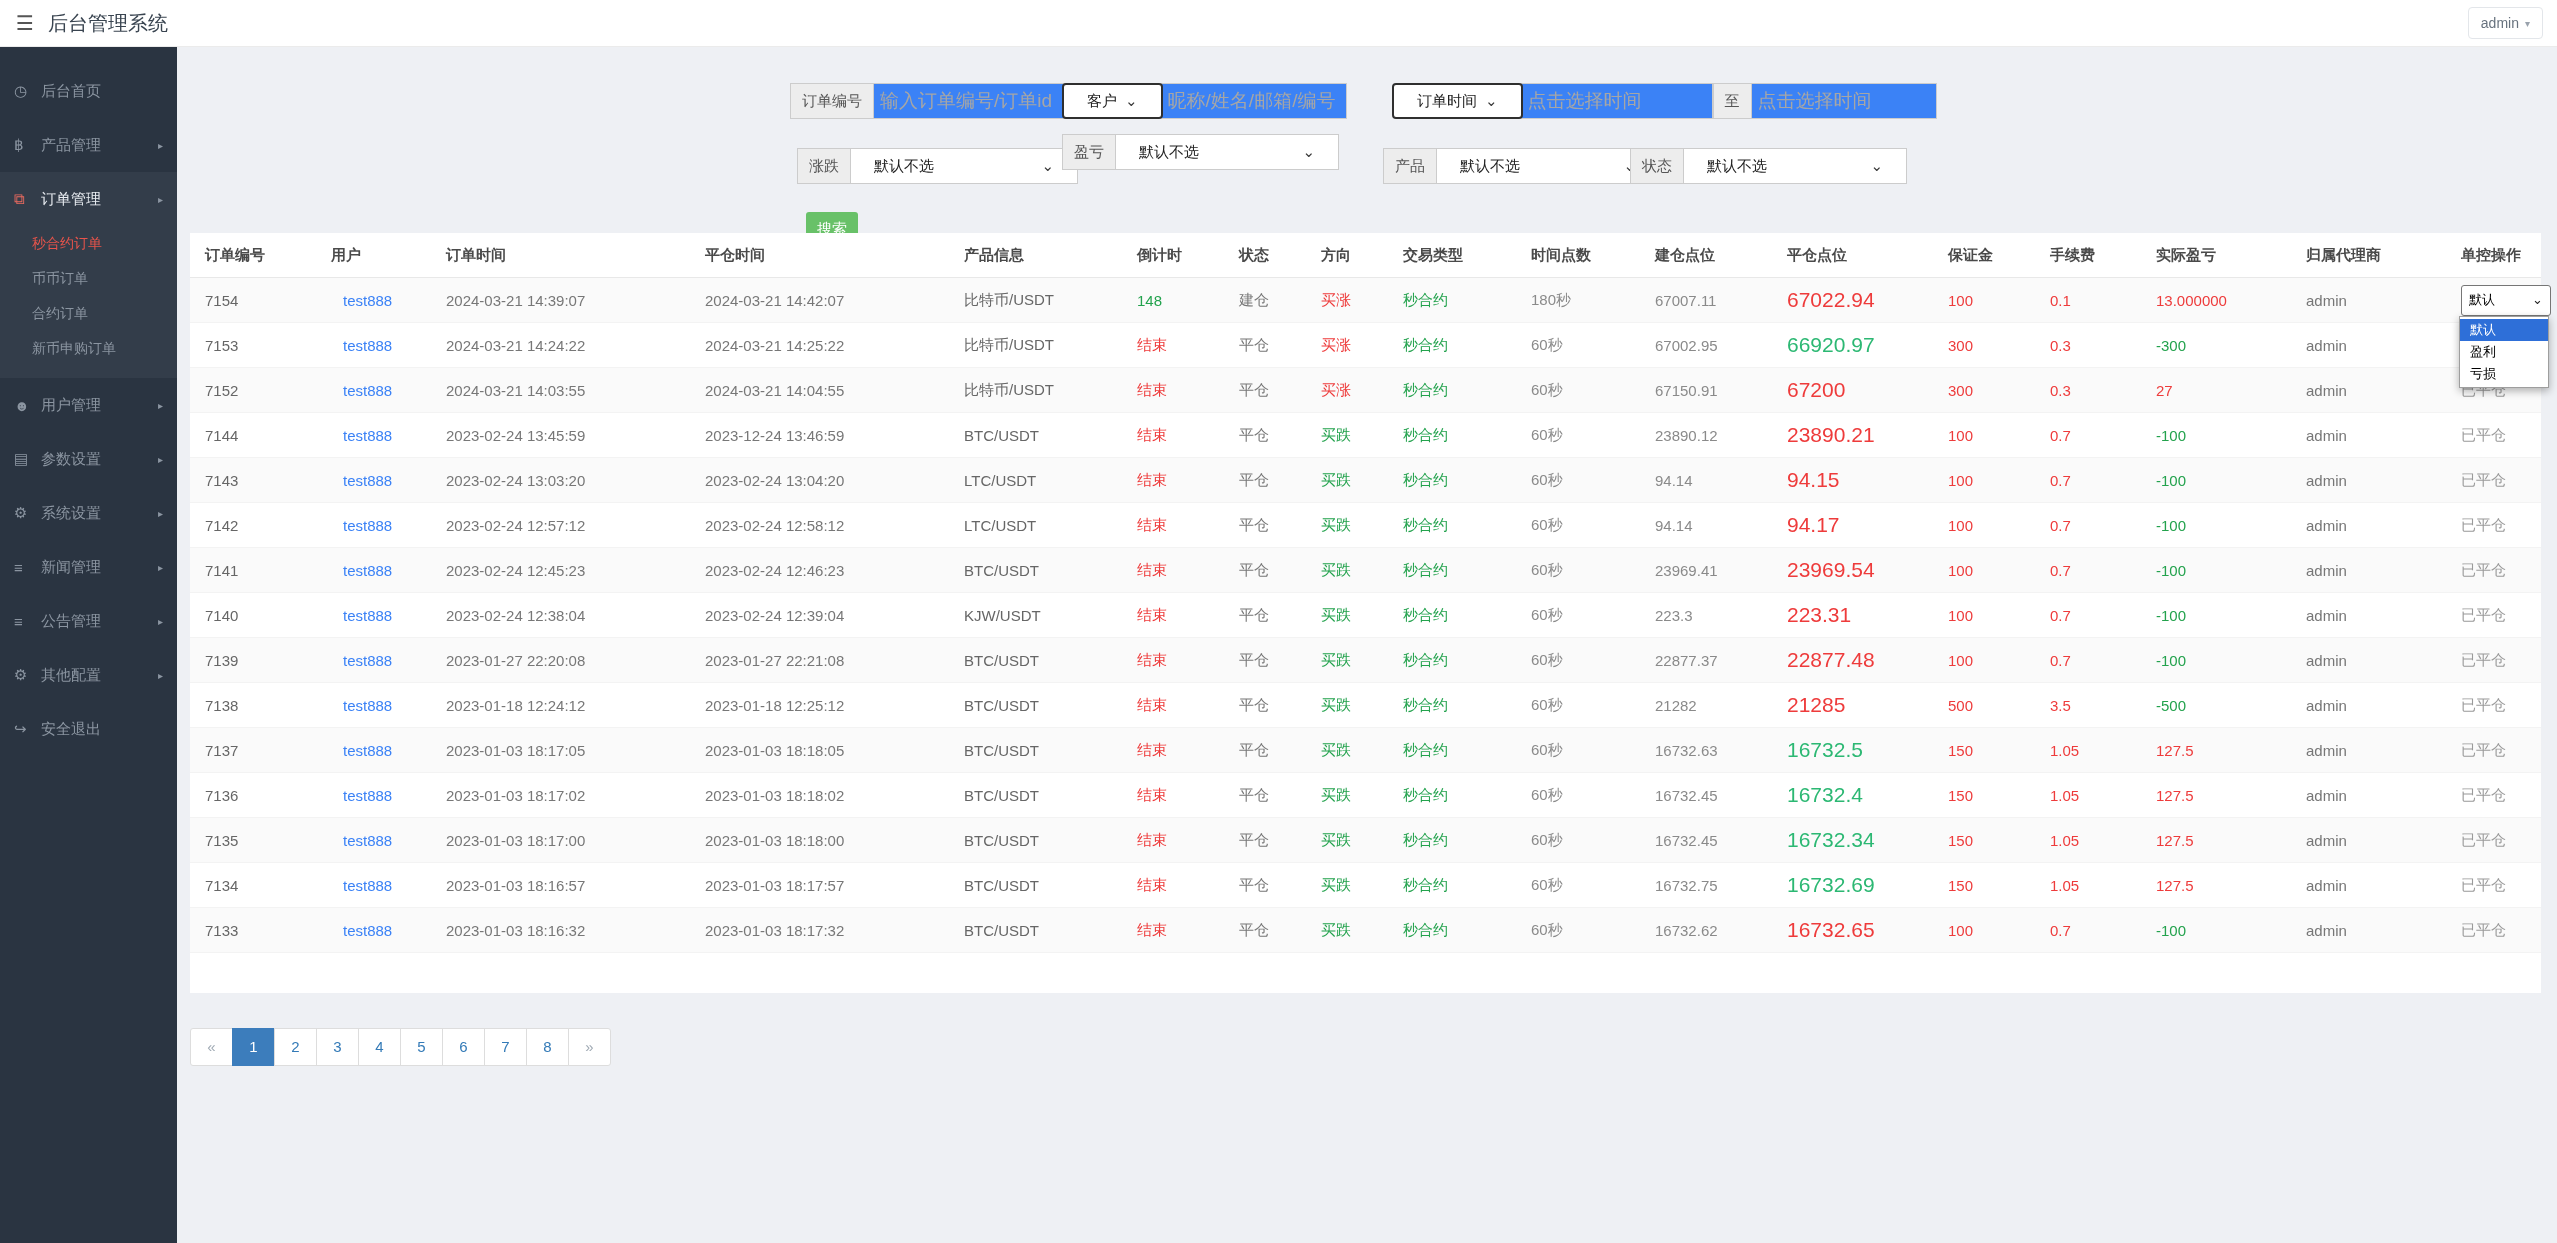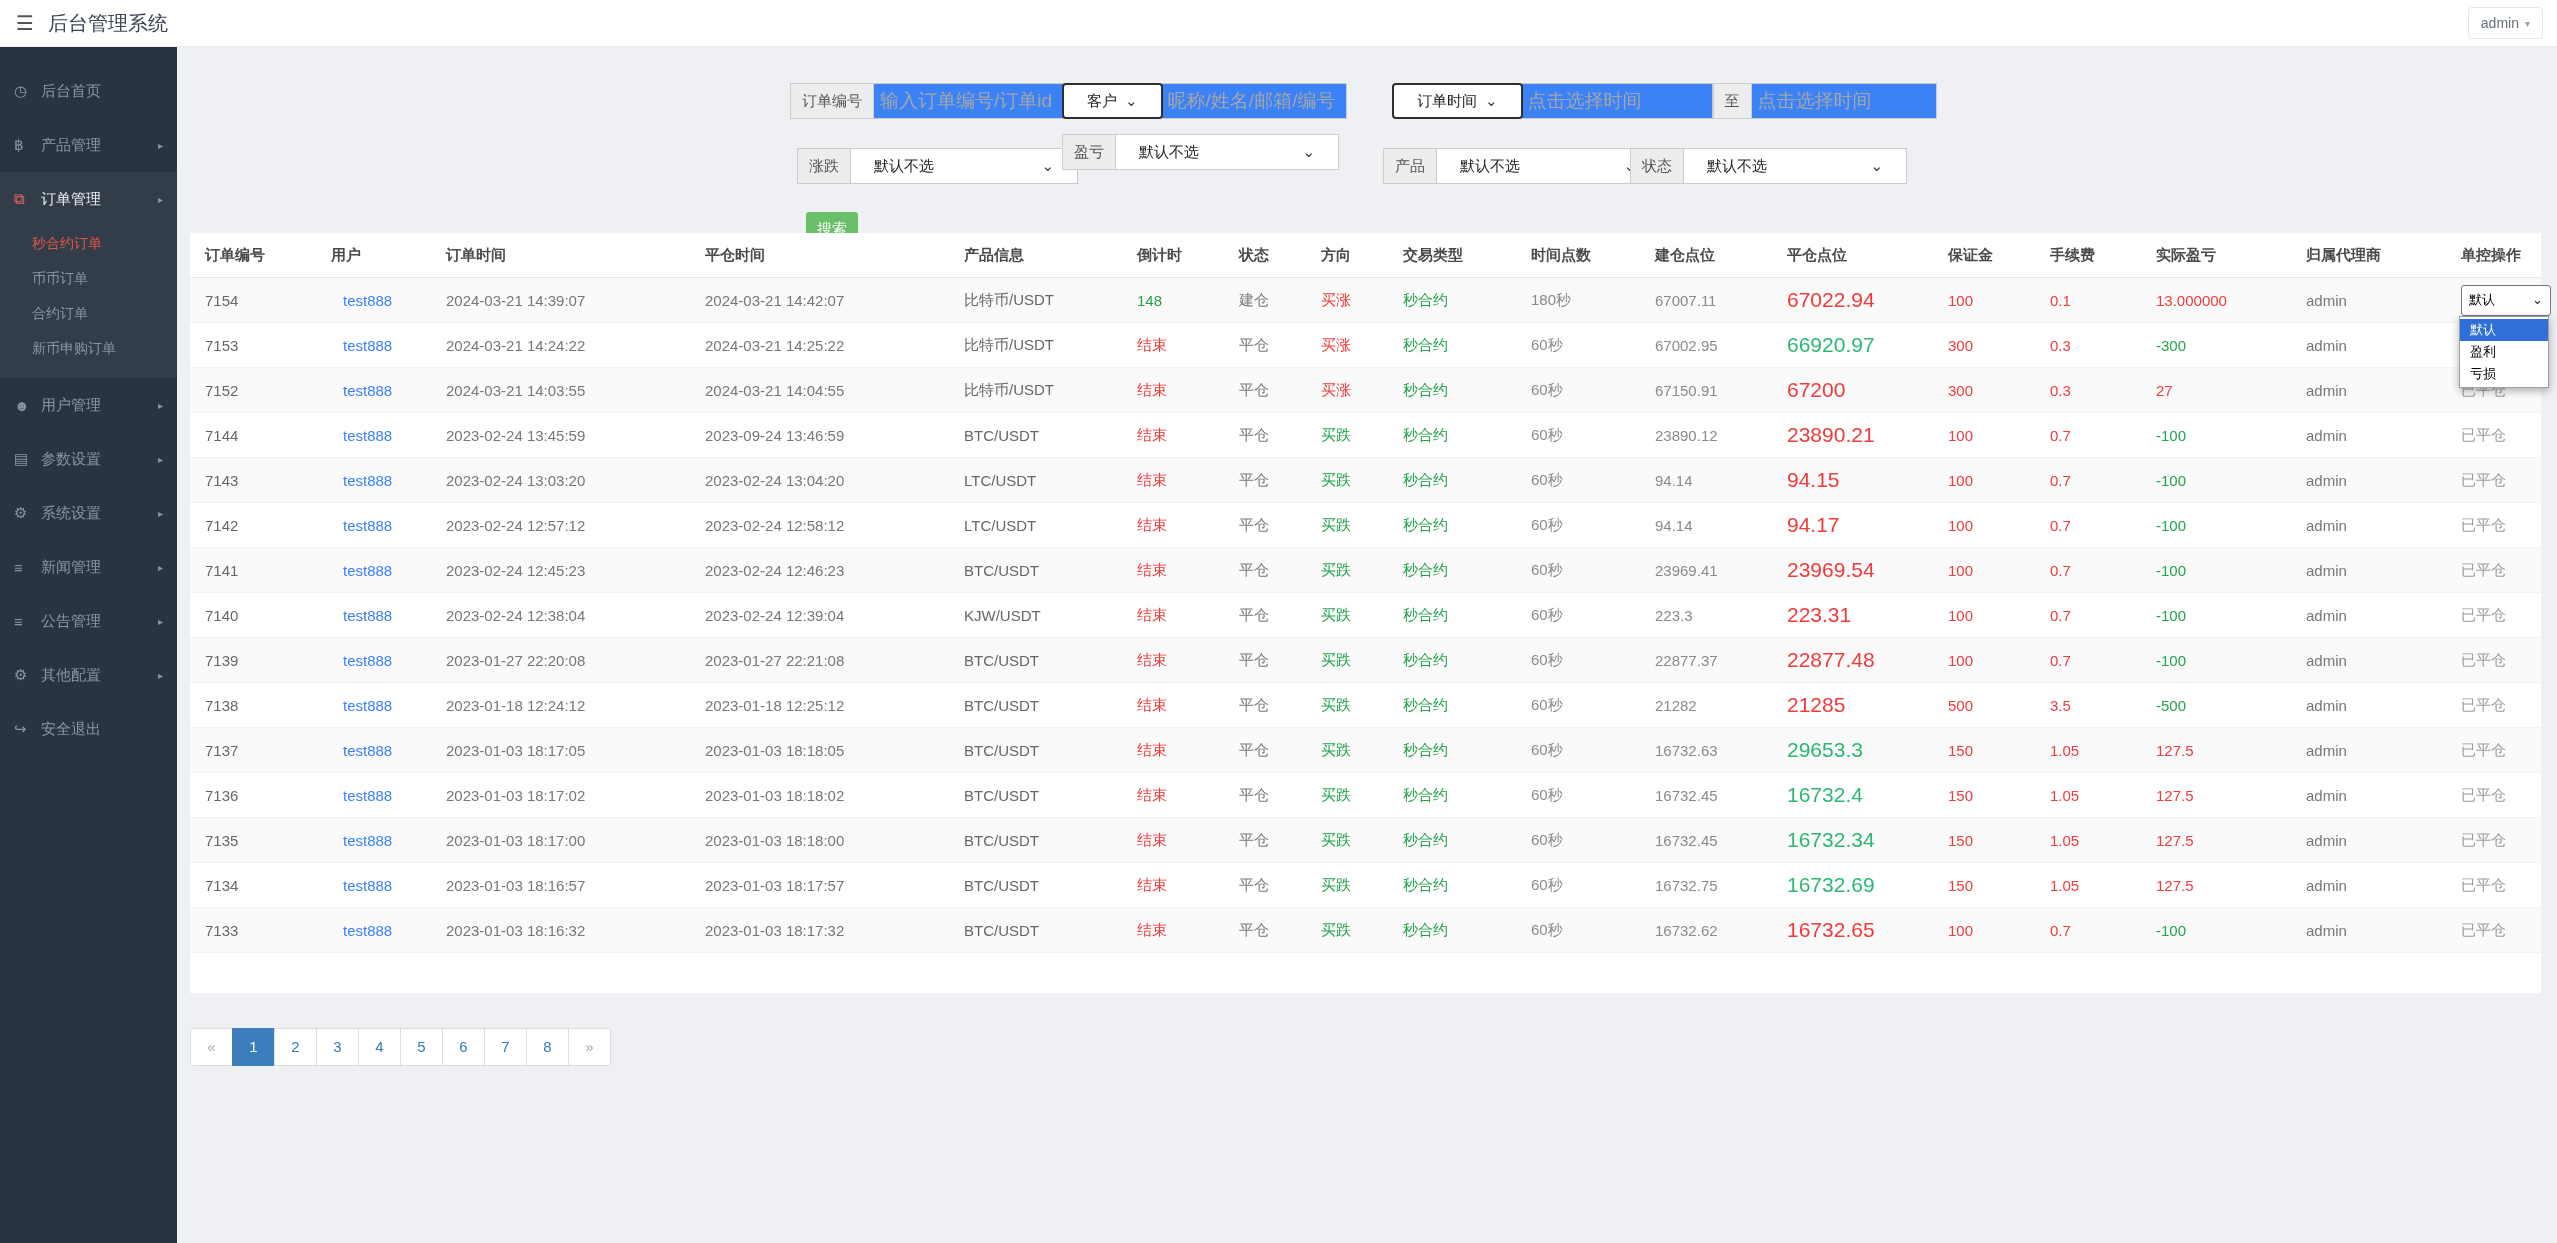--- a/index.html
+++ b/index.html
@@ -307,21 +307,21 @@
             <td><span class="c-red">300</span></td>
             <td><span class="c-red">0.3</span></td>
             <td><span class="c-red">27</span></td>
             <td><span class="c-time">admin</span></td>
             <td><span class="c-dim2">已平仓</span></td>
           </tr>
           <tr>
             <td><span class="c-dark">7144</span></td>
             <td><span class="c-link">test888</span></td>
             <td><span class="c-time">2023-02-24 13:45:59</span></td>
-            <td><span class="c-time">2023-09-24 13:46:59</span></td>
+            <td><span class="c-time">2023-12-24 13:46:59</span></td>
             <td><span class="c-dark">BTC/USDT</span></td>
             <td><span class="c-red">结束</span></td>
             <td><span class="c-time">平仓</span></td>
             <td><span class="c-green">买跌</span></td>
             <td><span class="c-green">秒合约</span></td>
             <td><span class="c-dim">60秒</span></td>
             <td><span class="c-dim">23890.12</span></td>
             <td><span class="c-big c-red">23890.21</span></td>
             <td><span class="c-red">100</span></td>
             <td><span class="c-red">0.7</span></td>
@@ -448,21 +448,21 @@
             <td><span class="c-link">test888</span></td>
             <td><span class="c-time">2023-01-03 18:17:05</span></td>
             <td><span class="c-time">2023-01-03 18:18:05</span></td>
             <td><span class="c-dark">BTC/USDT</span></td>
             <td><span class="c-red">结束</span></td>
             <td><span class="c-time">平仓</span></td>
             <td><span class="c-green">买跌</span></td>
             <td><span class="c-green">秒合约</span></td>
             <td><span class="c-dim">60秒</span></td>
             <td><span class="c-dim">16732.63</span></td>
-            <td><span class="c-big c-green">29653.3</span></td>
+            <td><span class="c-big c-green">16732.5</span></td>
             <td><span class="c-red">150</span></td>
             <td><span class="c-red">1.05</span></td>
             <td><span class="c-red">127.5</span></td>
             <td><span class="c-time">admin</span></td>
             <td><span class="c-dim2">已平仓</span></td>
           </tr>
           <tr>
             <td><span class="c-dark">7136</span></td>
             <td><span class="c-link">test888</span></td>
             <td><span class="c-time">2023-01-03 18:17:02</span></td>

